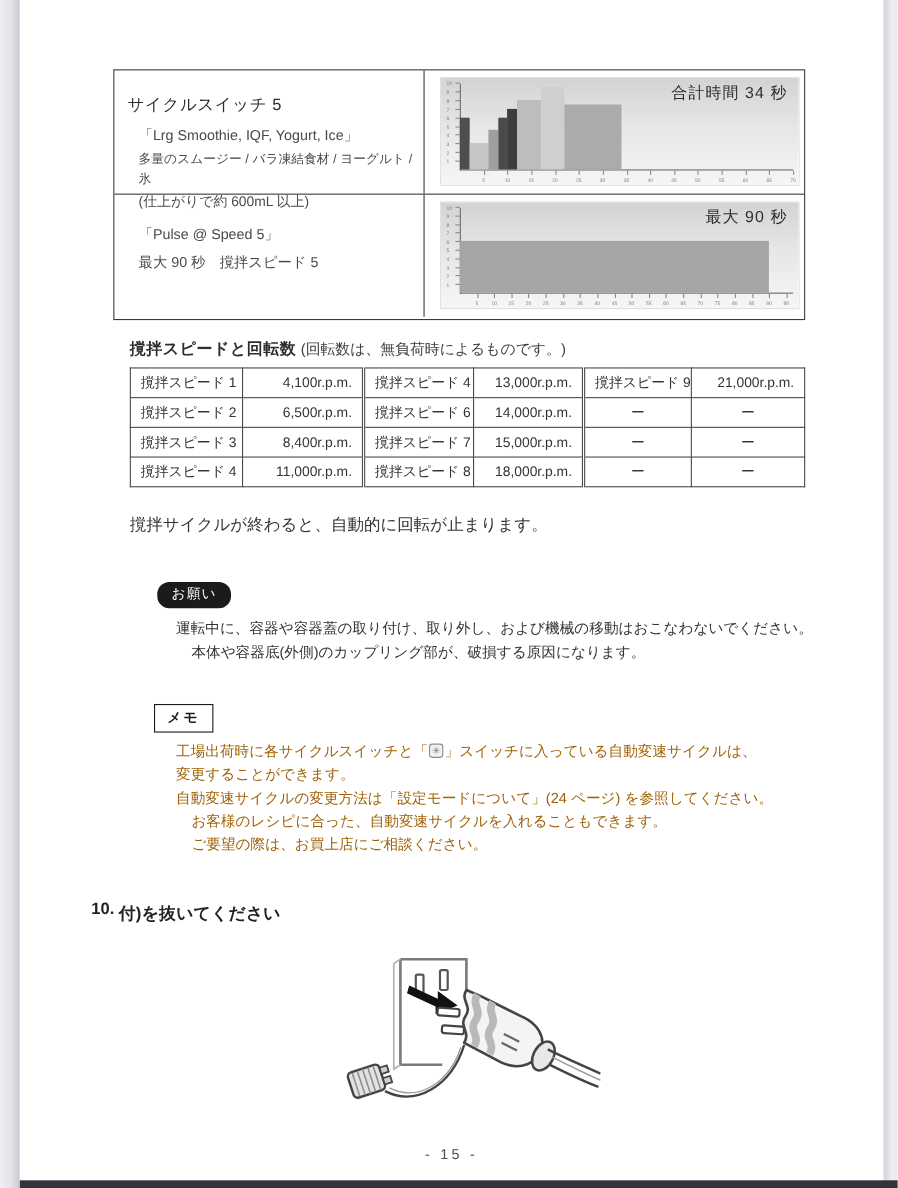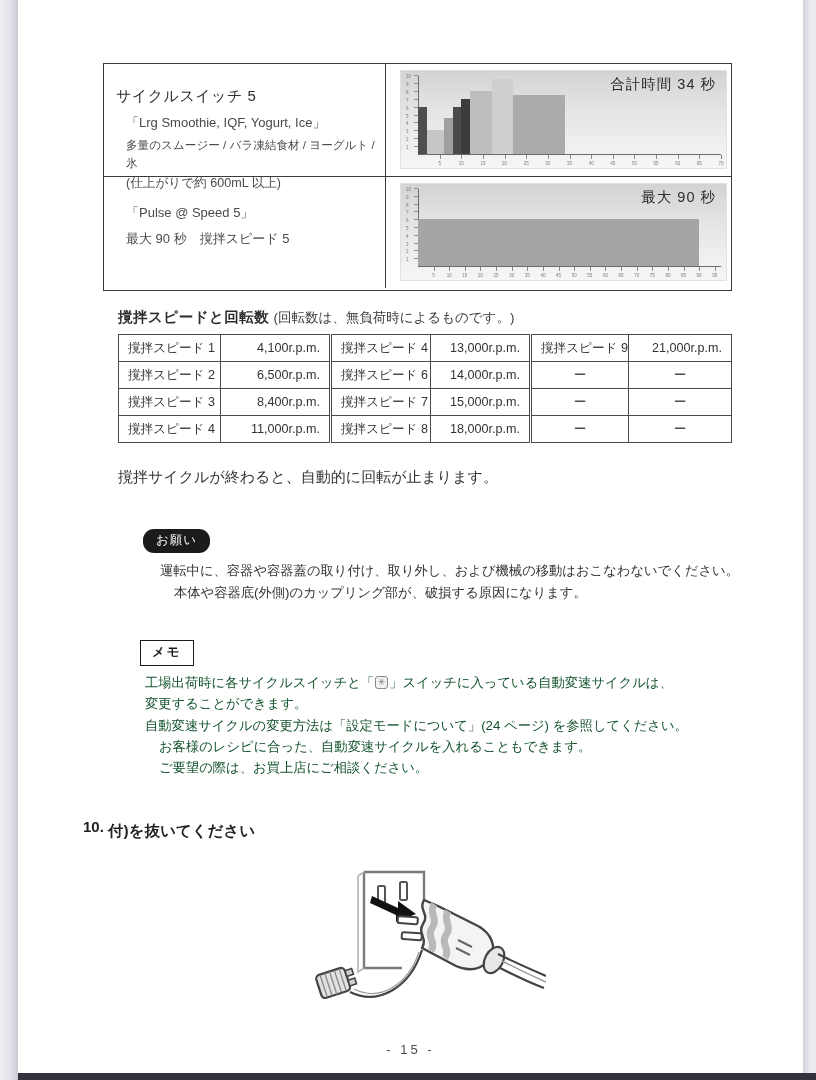--- a/index.html
+++ b/index.html
@@ -96,22 +96,22 @@
   }
   .onegai-body .indent { padding-left:14px; }
 
   
   .memo-badge {
     position:absolute; left:122px; top:640px;
     border:1.8px solid #1b1b1b; background:#fff; color:#1b1b1b;
     font-size:12.5px; font-weight:bold; padding:3px 11px 4px; letter-spacing:2px;
   }
   .memo-body {
-    position:absolute; left:127px; top:672px; width:600px;
-    font-size:13.3px; color:#14532d; line-height:1.6;
+    position:absolute; left:142px; top:672px; width:600px;
+    font-size:13.3px; color:#a16207; line-height:1.6;
   }
   .memo-body .indent { padding-left:14px; }
   .inline-key-icon {
     display:inline-block; width:13px; height:13px; vertical-align:-2px;
     border:1.2px solid #8a8a8a; border-radius:3px; background:#f2f2f2;
     position:relative; margin:0 1px;
   }
   .inline-key-icon::after {
     content:"✳"; position:absolute; left:1.5px; top:-2.5px;
     font-size:9px; color:#777;

